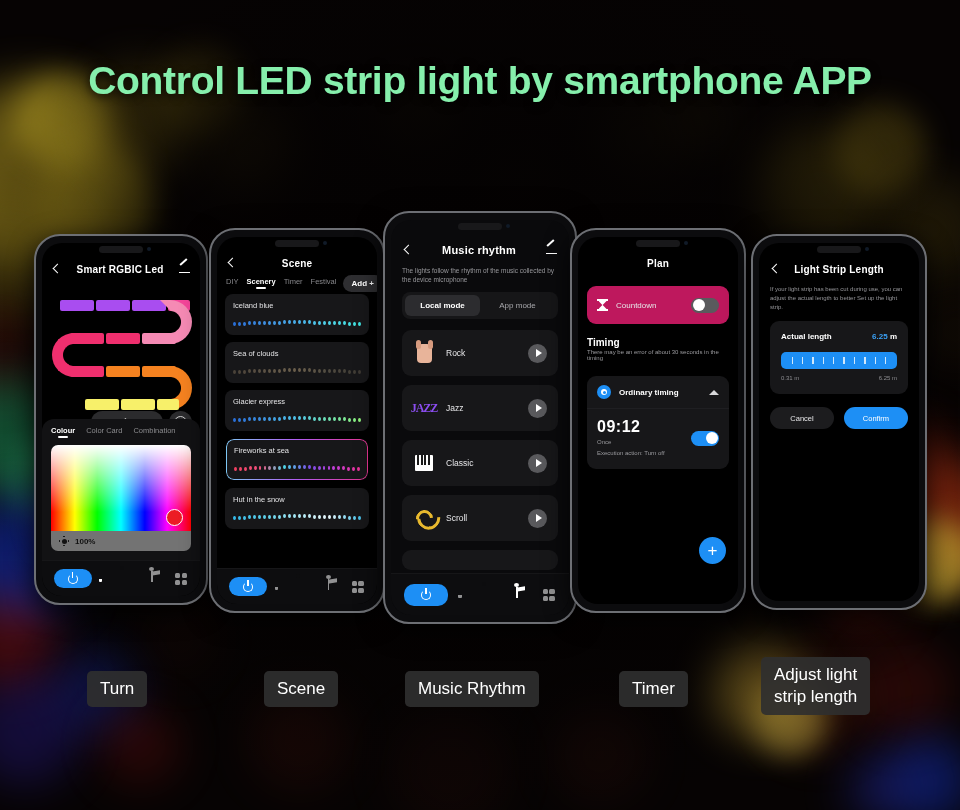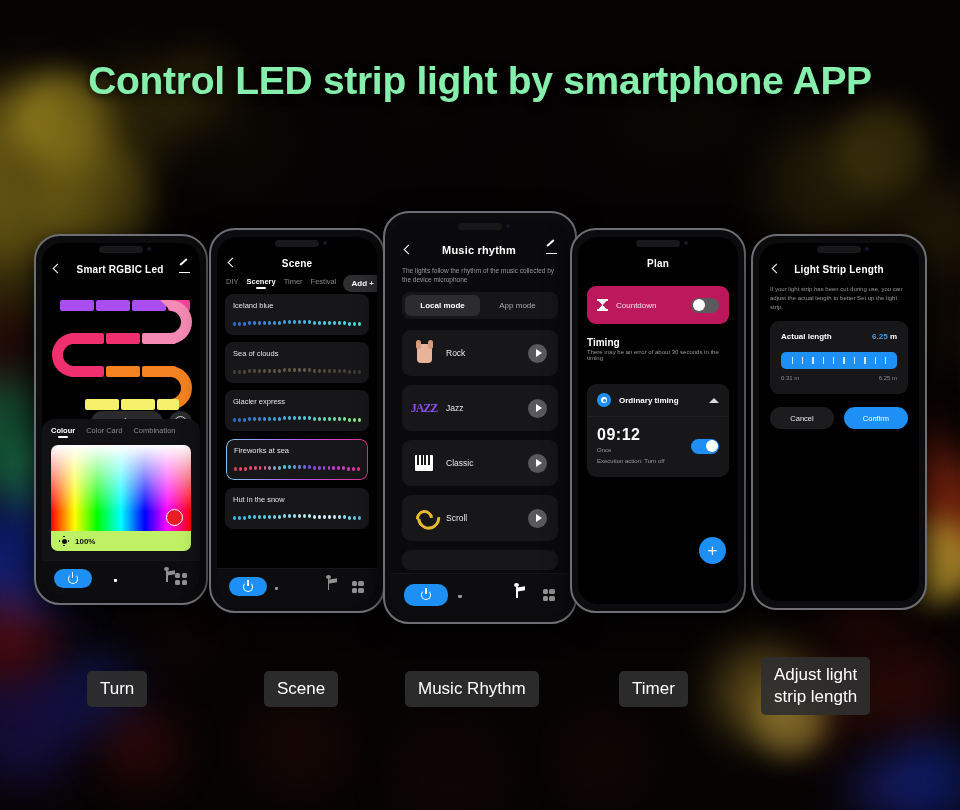--- a/index.html
+++ b/index.html
@@ -122,21 +122,21 @@
   .music::before { content:""; position:absolute; left:2px; top:0; width:1.8px; height:11px; background: currentColor;}
   .music::after { content:""; position:absolute; left:2px; top:0; width:9px; height:3.5px; background: currentColor; transform: skewY(-10deg);}
   .mnote { position:absolute; left:0; bottom:0; width:5px; height:4px; background: currentColor; border-radius:50%;}
   .grid4 {
     width: 12px; height: 12px; margin: 2px auto 0;
     display: grid; grid-template-columns: 1fr 1fr; grid-template-rows: 1fr 1fr; gap: 1.6px;
   }
   .grid4 i { background: currentColor; border-radius: 1.5px; display:block; }
 
   
-  #p1 { left: 34px; top: 234px; width: 174px; height: 371px; text-align: right; }
+  #p1 { left: 34px; top: 234px; width: 174px; height: 371px; }
   #p1 .strip-area { height: 150px; position: relative; margin-top: 4px; }
   .seg { position: absolute; height: 11px; border-radius: 2px; }
   .uturn {
     position: absolute; width: 30px; height: 41px;
     border: 11px solid; border-left-color: transparent !important;
     border-radius: 0 22px 22px 0;
     box-sizing: border-box;
   }
   .uturn.left {
     border-radius: 22px 0 0 22px;
@@ -181,21 +181,21 @@
       linear-gradient(to right,
         #ff0000 0%, #ffff00 17%, #00ff00 33%,
         #00ffff 50%, #0000ff 67%, #ff00ff 83%, #ff0000 100%);
   }
   .hue-dot {
     position: absolute; right: 8px; bottom: 5px;
     width: 17px; height: 17px; border-radius: 50%;
     background: #ec1c24; border: 1.8px solid #fff;
   }
   .bright-bar {
-    height: 20px; background:#bef264; border-radius: 0 0 7px 7px;
+    height: 20px; background:#737373; border-radius: 0 0 7px 7px;
     display: flex; align-items: center; gap: 6px; padding: 0 8px;
     color: #111; font-size: 8px; font-weight: bold;
   }
   .sun { width: 10px; height: 10px; position: relative; }
   .sun::before { content:""; position:absolute; left:2.5px; top:2.5px; width:5px; height:5px; border-radius:50%; background:#111;}
   .sun::after {
     content:""; position:absolute; inset:0; border-radius:50%;
     background:
       radial-gradient(circle at 50% 0, #111 0 .8px, transparent 1px),
       radial-gradient(circle at 50% 100%, #111 0 .8px, transparent 1px),
@@ -291,21 +291,21 @@
     clip-path: polygon(0 0, 100% 0, 52% 50%, 100% 100%, 0 100%, 48% 50%); }
   .plan-label { flex: 1; font-size: 8px; color: #e6e6e8; }
   .toggle { width: 28px; height: 15px; border-radius: 8px; position: relative; }
   .toggle.off { background: #5a5a5d; }
   .toggle.on { background: #1d8ff5; }
   .toggle .knob { position:absolute; top:1.5px; width:12px; height:12px; border-radius:50%; background:#fff;}
   .toggle.off .knob { left: 1.5px; }
   .toggle.on .knob { right: 1.5px; }
   .timing-h { font-size: 10px; font-weight: bold; padding: 13px 9px 1px; }
   .timing-sub { font-size: 6px; color: #9a9a9e; padding: 0 9px 7px; }
-  .timing-card { margin: 16px 9px; background:#171719; border-radius: 9px; overflow:hidden; }
+  .timing-card { margin: 8px 9px; background:#171719; border-radius: 9px; overflow:hidden; }
   .tc-head { display: flex; align-items: center; gap: 8px; padding: 9px 10px; }
   .blue-circ { width: 14px; height: 14px; border-radius: 50%; background:#1d8ff5; display:flex;align-items:center;justify-content:center;}
   .blue-circ i { width: 6px; height: 6px; border-radius: 50%; background: #fff; display:block; position:relative;}
   .blue-circ i::after { content:""; position:absolute; left:1.5px; top:1.5px; width:3px;height:3px;border-radius:50%;background:#1d8ff5;}
   .tc-title { flex: 1; font-size: 8px; font-weight: bold; color:#fff; }
   .caret-up { width:0;height:0;border-left:5px solid transparent;border-right:5px solid transparent;border-bottom:5px solid #d8d8da;}
   .tc-body { border-top: 1px solid #1f1f22; padding: 9px 10px 11px; display:flex; align-items:center; }
   .tc-time { font-size: 16px; font-weight: bold; letter-spacing: .5px; }
   .tc-meta { font-size: 6px; color:#9a9a9e; line-height: 9px; margin-top: 2px;}
   .fab {

